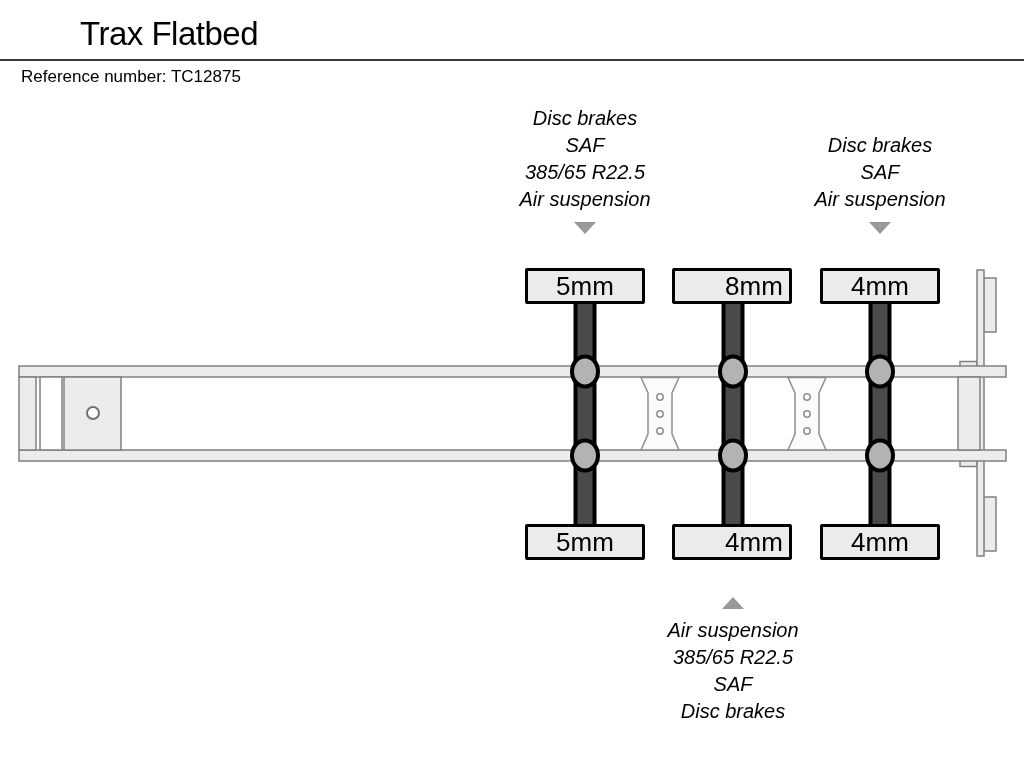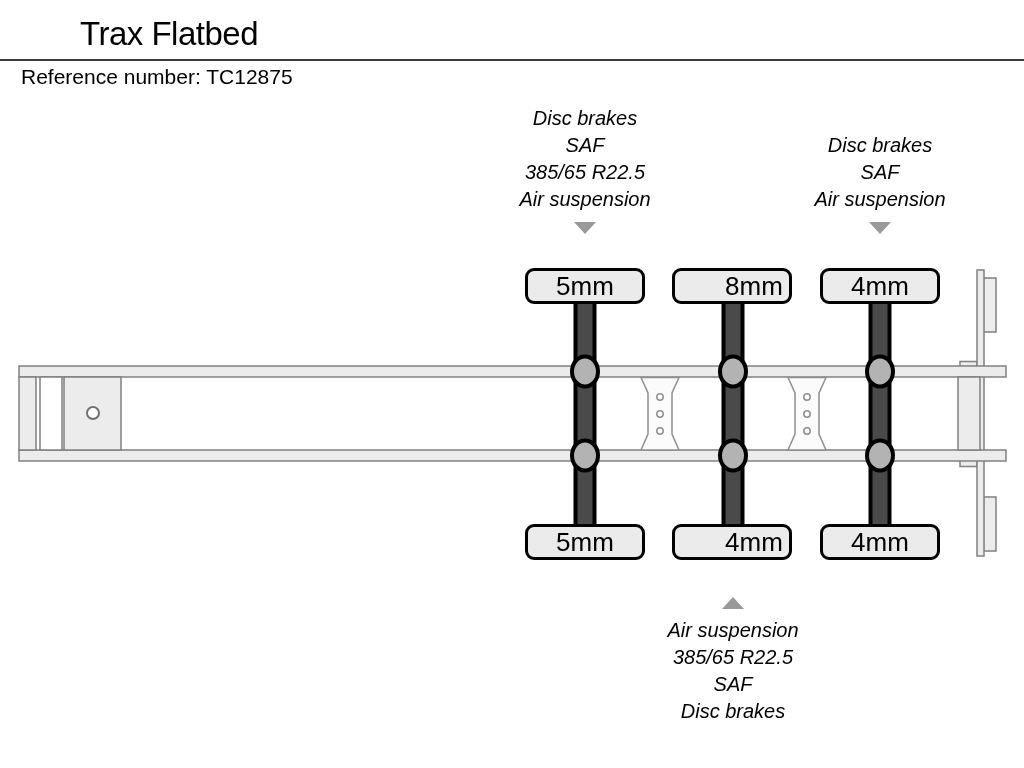--- a/index.html
+++ b/index.html
@@ -16,35 +16,35 @@
   }
   html,body{margin:0;padding:0;}
   body{
     width:1024px;height:768px;position:relative;background:#ffffff;
     font-family:"Liberation Sans","DejaVu Sans",sans-serif;color:var(--text);
     overflow:hidden;
   }
   .abs{position:absolute;}
   .page-title{left:36px;top:14px;font-size:33px;line-height:40px;letter-spacing:-.5px;white-space:nowrap;margin-left:44px;}
   .title-rule{left:0;top:59px;width:1024px;height:0;border-top:2px solid var(--rule);}
-  .reference{left:21px;top:66px;font-size:21px;line-height:22px;white-space:nowrap;}
+  .reference{left:21px;top:66px;font-size:17px;line-height:22px;white-space:nowrap;}
 
   .annotation{width:300px;text-align:center;font-size:20px;line-height:27px;font-style:italic;}
   .annotation div{white-space:nowrap;}
   .anno-front{left:435px;top:105px;}
   .anno-rear{left:730px;top:132px;}
   .anno-bottom{left:583px;top:597px;}
   .tri-down{width:0;height:0;border-left:11px solid transparent;border-right:11px solid transparent;
     border-top:12px solid var(--arrow);margin:9px auto 0;}
   .tri-up{width:0;height:0;border-left:11px solid transparent;border-right:11px solid transparent;
     border-bottom:12px solid var(--arrow);margin:0 auto 8px;}
 
   .tread-label{
     width:120px;height:36px;box-sizing:border-box;
-    background:var(--label-fill);border:3px solid var(--label-border);border-radius:9px;
+    background:var(--label-fill);border:3px solid var(--label-border);border-radius:2px;
     display:flex;align-items:center;justify-content:center;
     font-size:26px;z-index:2;
   }
   .row-top{top:268px;}
   .row-bottom{top:524px;}
   .col-1{left:525px;}
   .col-2{left:672px;padding-left:44px;}
   .col-3{left:820px;}
 
   svg.diagram{left:0;top:0;z-index:1;}

